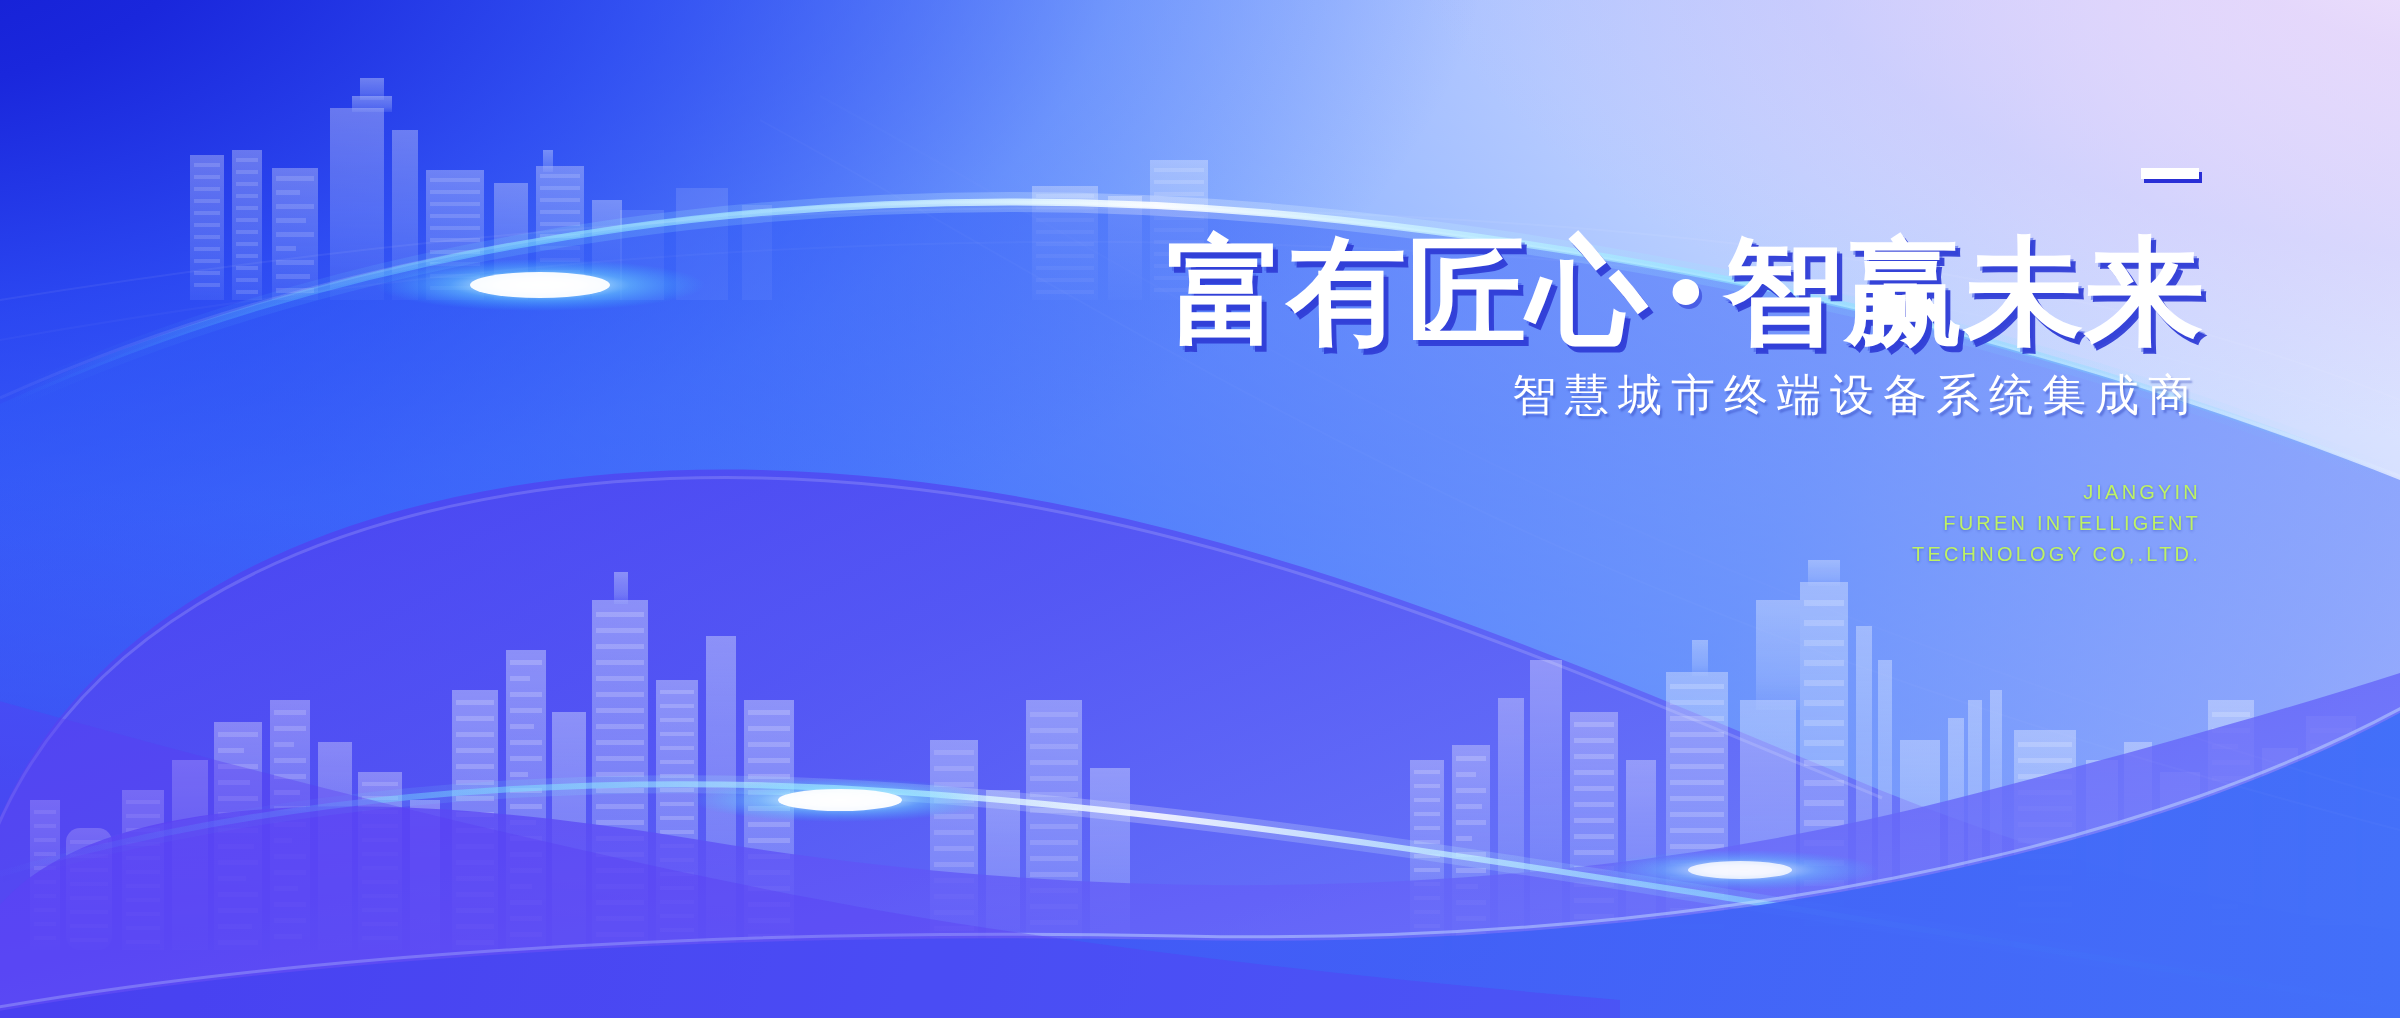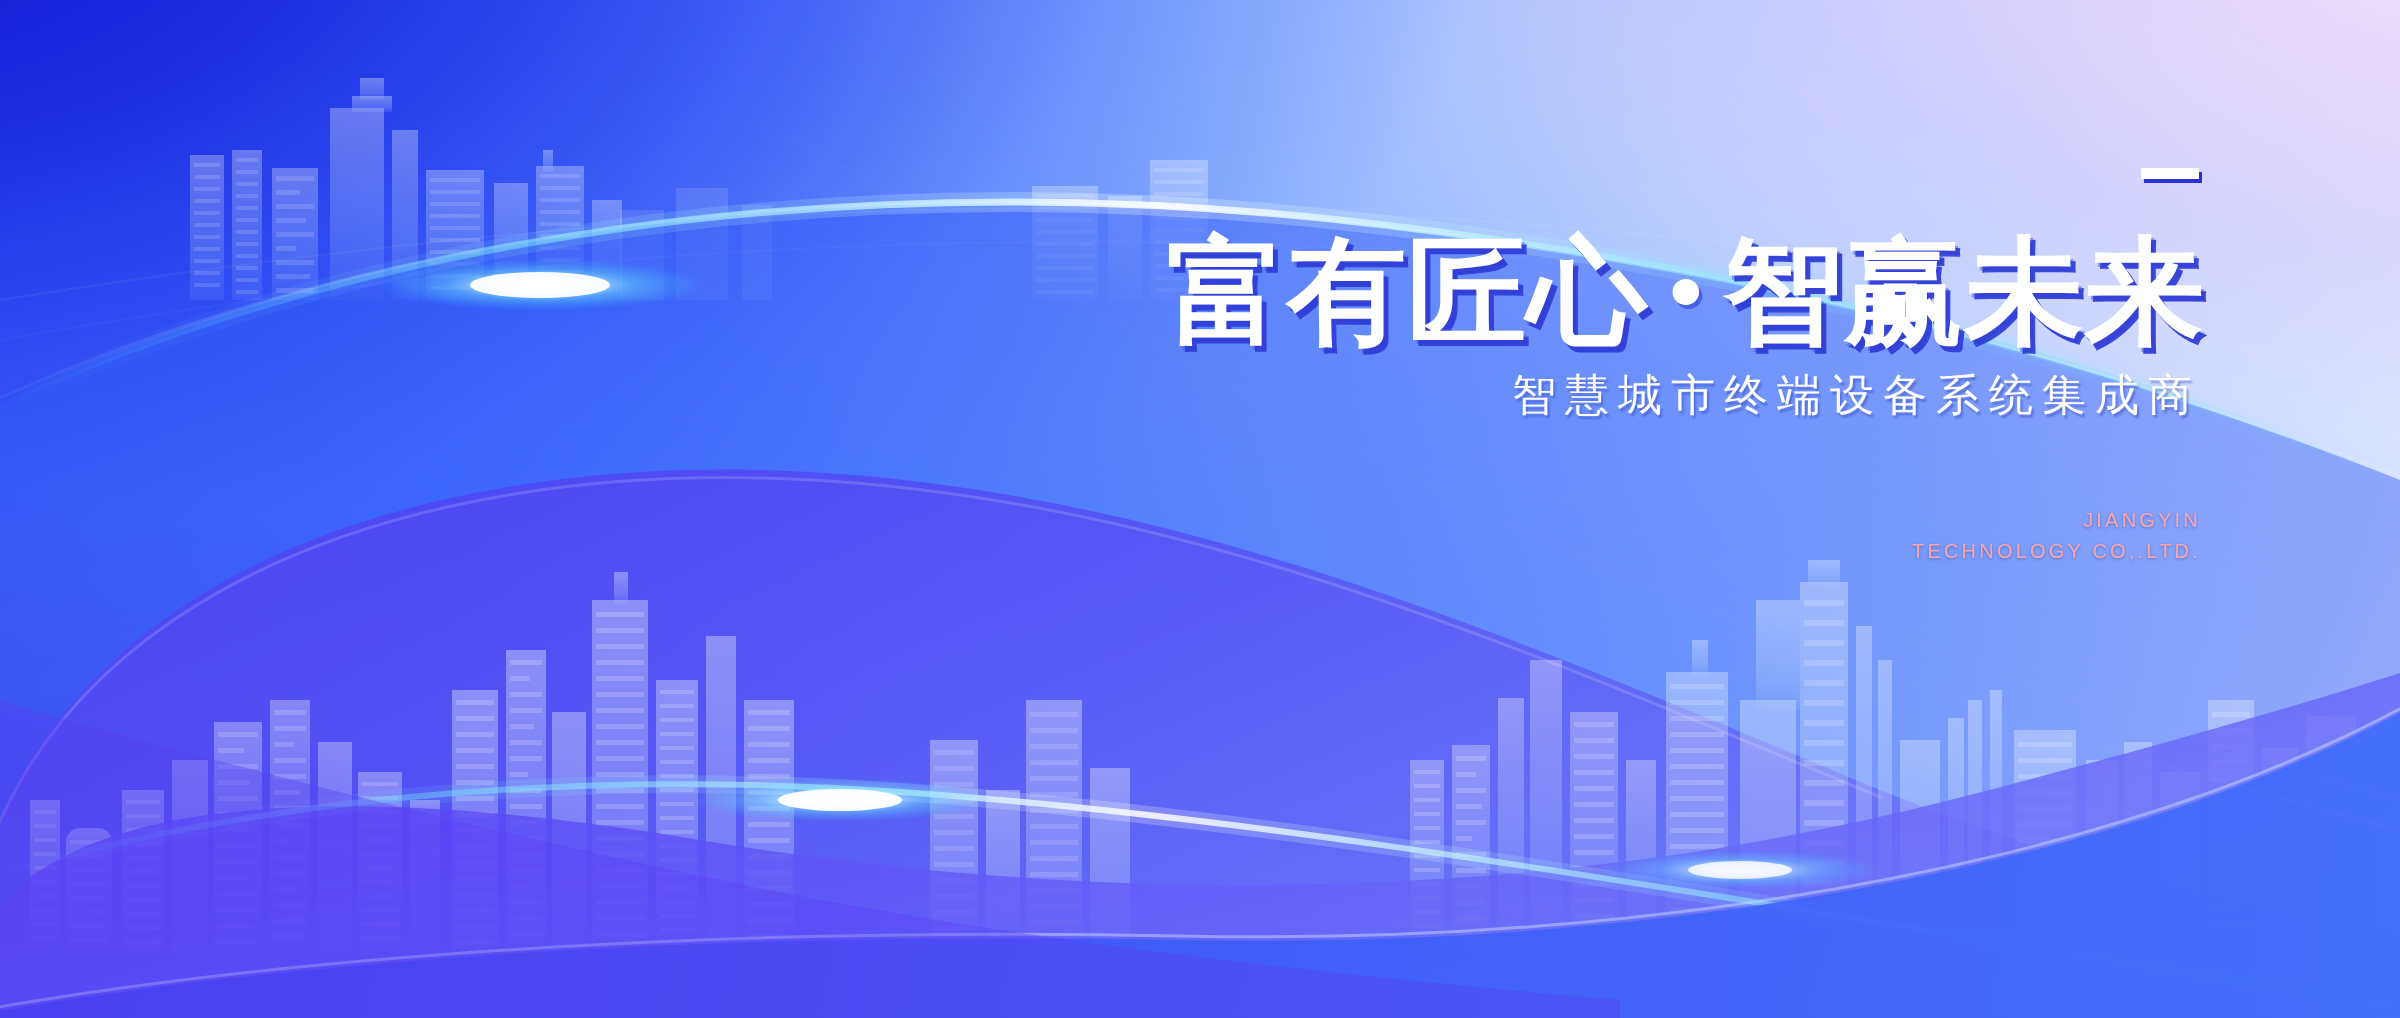--- a/index.html
+++ b/index.html
@@ -86,22 +86,22 @@
     margin-top:16px;
     font-size:44px;
     font-weight:300;
     color:#ffffff;
     letter-spacing:9px;
     white-space:nowrap;
     padding-right:4px;
     text-shadow:2px 3px 2px rgba(40,60,180,.42);
   }
   .company{
-    margin-top:80px;
-    color:#fca5a5;
+    margin-top:52px;
+    color:#bef264;
     font-size:20px;
     line-height:1.55;
     letter-spacing:3.2px;
     font-weight:400;
     padding-right:4px;
     text-shadow:0 1px 3px rgba(30,50,160,.45);
   }
   .company div{ white-space:nowrap; }
 </style>
 </head>
@@ -744,17 +744,18 @@
     <div class="tick"></div>
 
     <div class="title">
       <span>富有匠心</span><span class="dot"></span><span>智赢未来</span>
     </div>
 
     <div class="subtitle">智慧城市终端设备系统集成商</div>
 
     <div class="company">
       <div>JIANGYIN</div>
+      <div>FUREN INTELLIGENT</div>
       <div>TECHNOLOGY CO,.LTD.</div>
     </div>
 
   </div>
 </div>
 
 </body></html>

